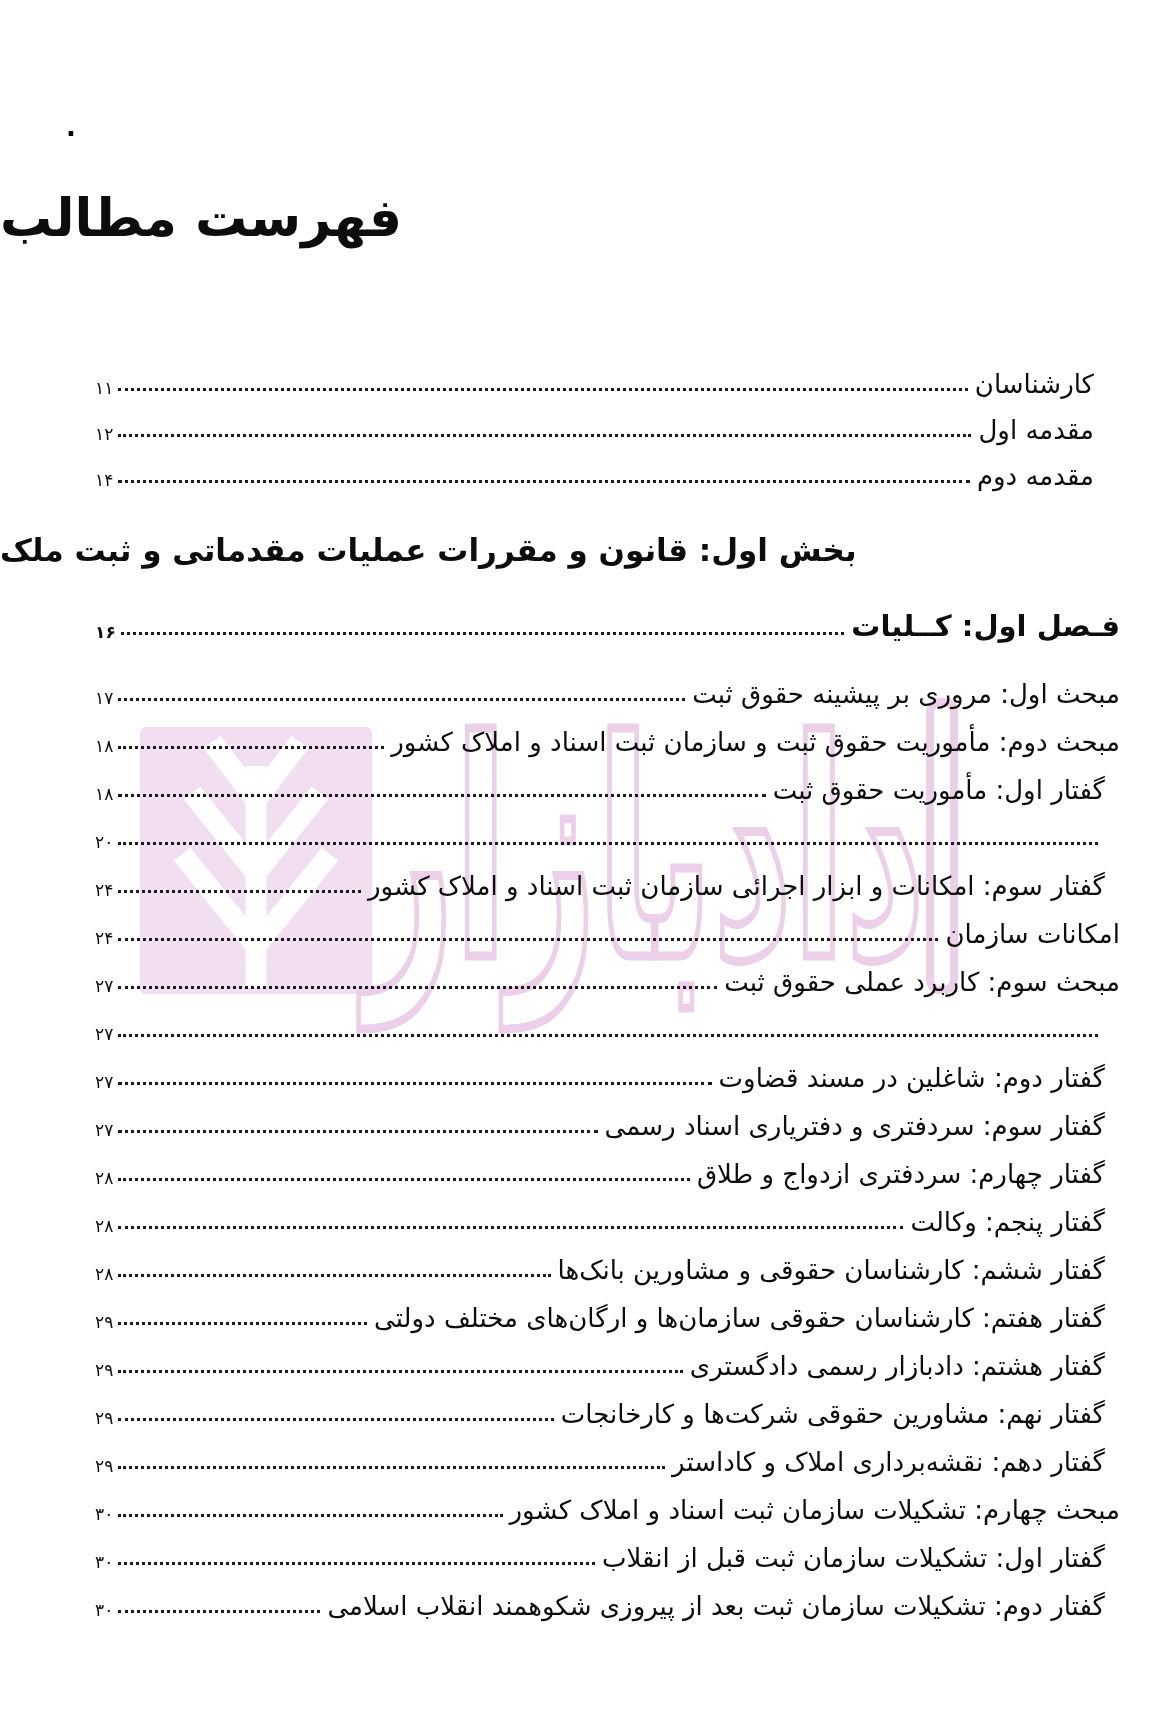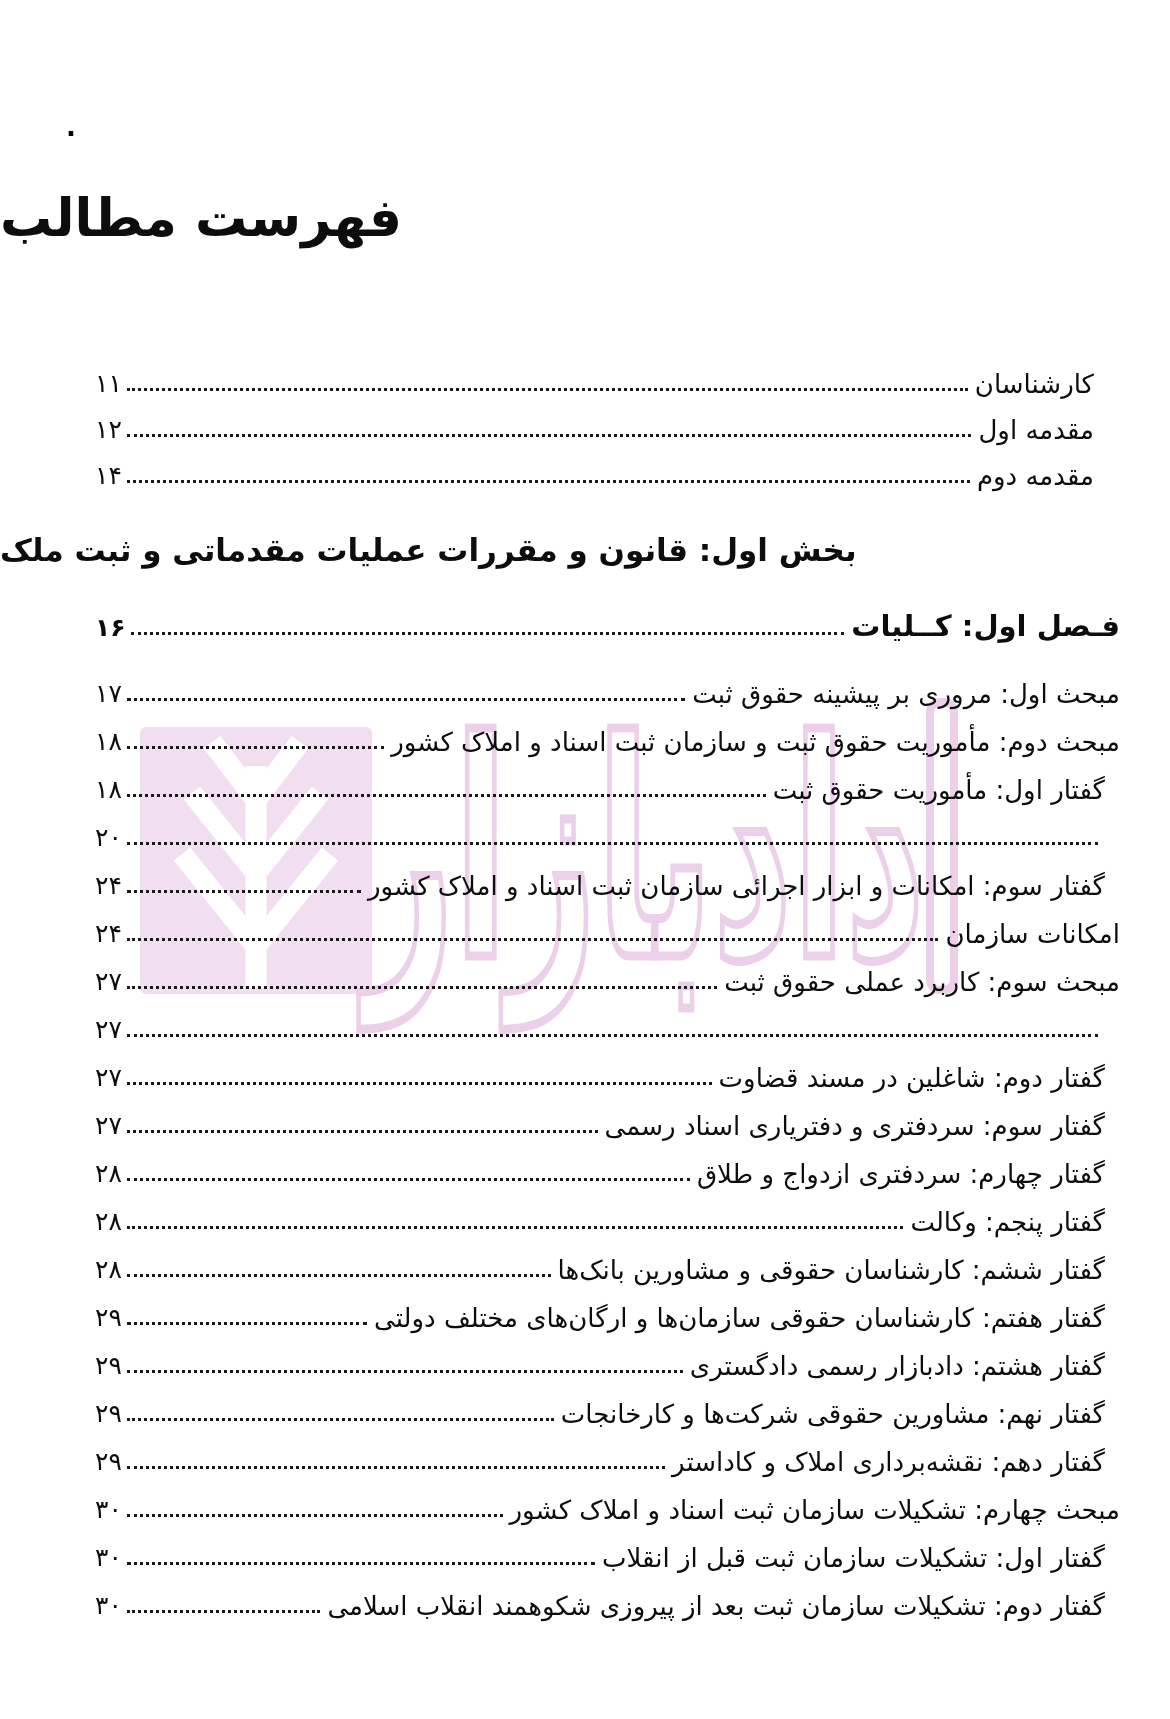--- a/index.html
+++ b/index.html
@@ -46,21 +46,21 @@
     height:48px;
     font-size:26px;
   }
   #front-rows .row{height:46px;}
   .row .label{white-space:nowrap;padding-bottom:5px;}
   .row .dots{
     flex:1 1 auto;min-width:14px;
     border-bottom:3px dotted #1b1b1b;
     margin:0 7px 13px 5px;
   }
-  .row .num{padding-bottom:6px;font-size:25px;white-space:nowrap;}
+  .row .num{padding-bottom:6px;font-size:17px;white-space:nowrap;}
 
   .lvl-preface{padding-right:26px;}
   .lvl-sub{padding-right:15px;}
   .lvl-chapter,.lvl-section{padding-right:0;}
 
   .w-bold .label,.w-bold .num{font-weight:bold;}
   .lvl-chapter{font-size:29px;}
   .row.gap{margin-top:18px;}
 </style>
 </head>

